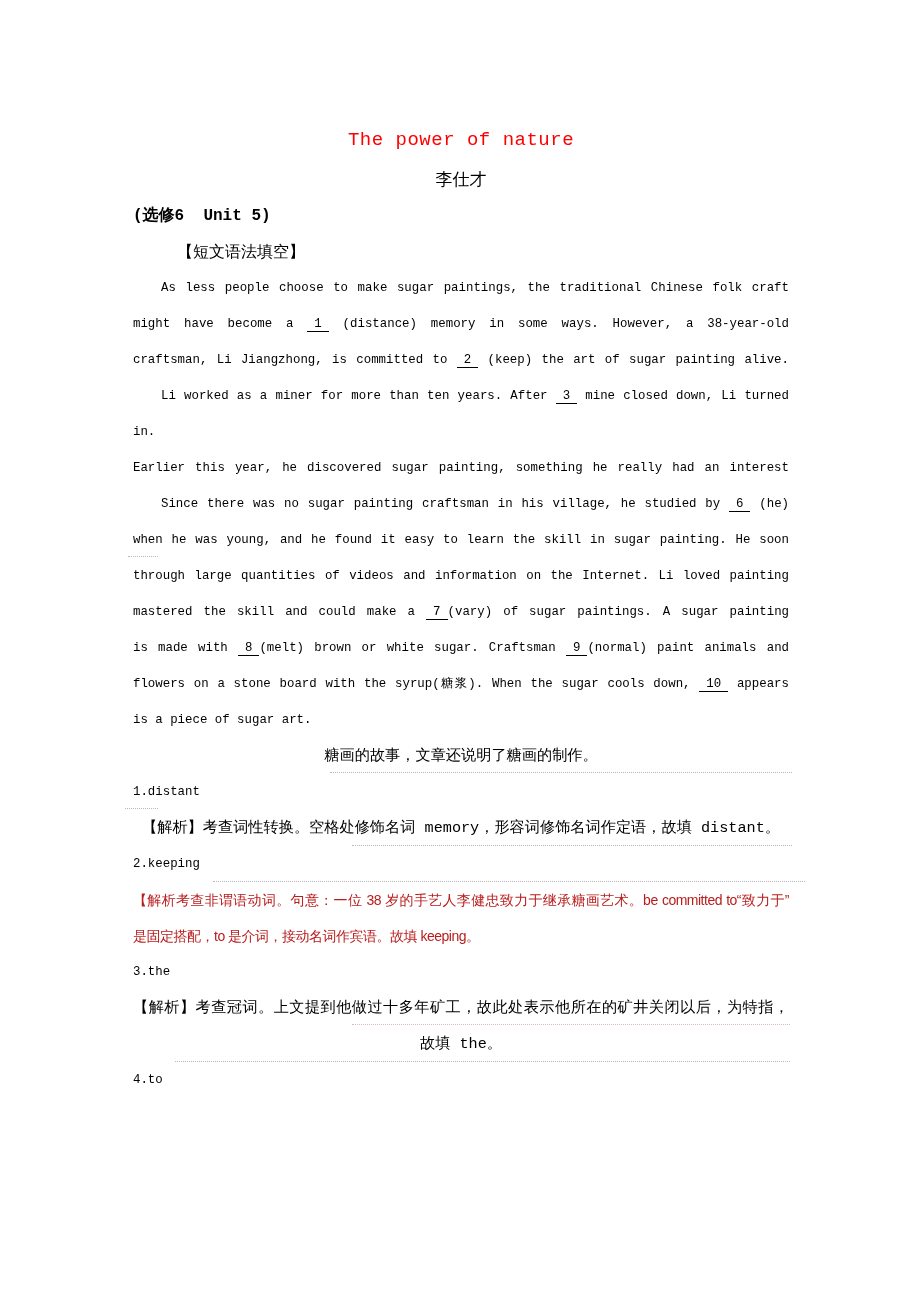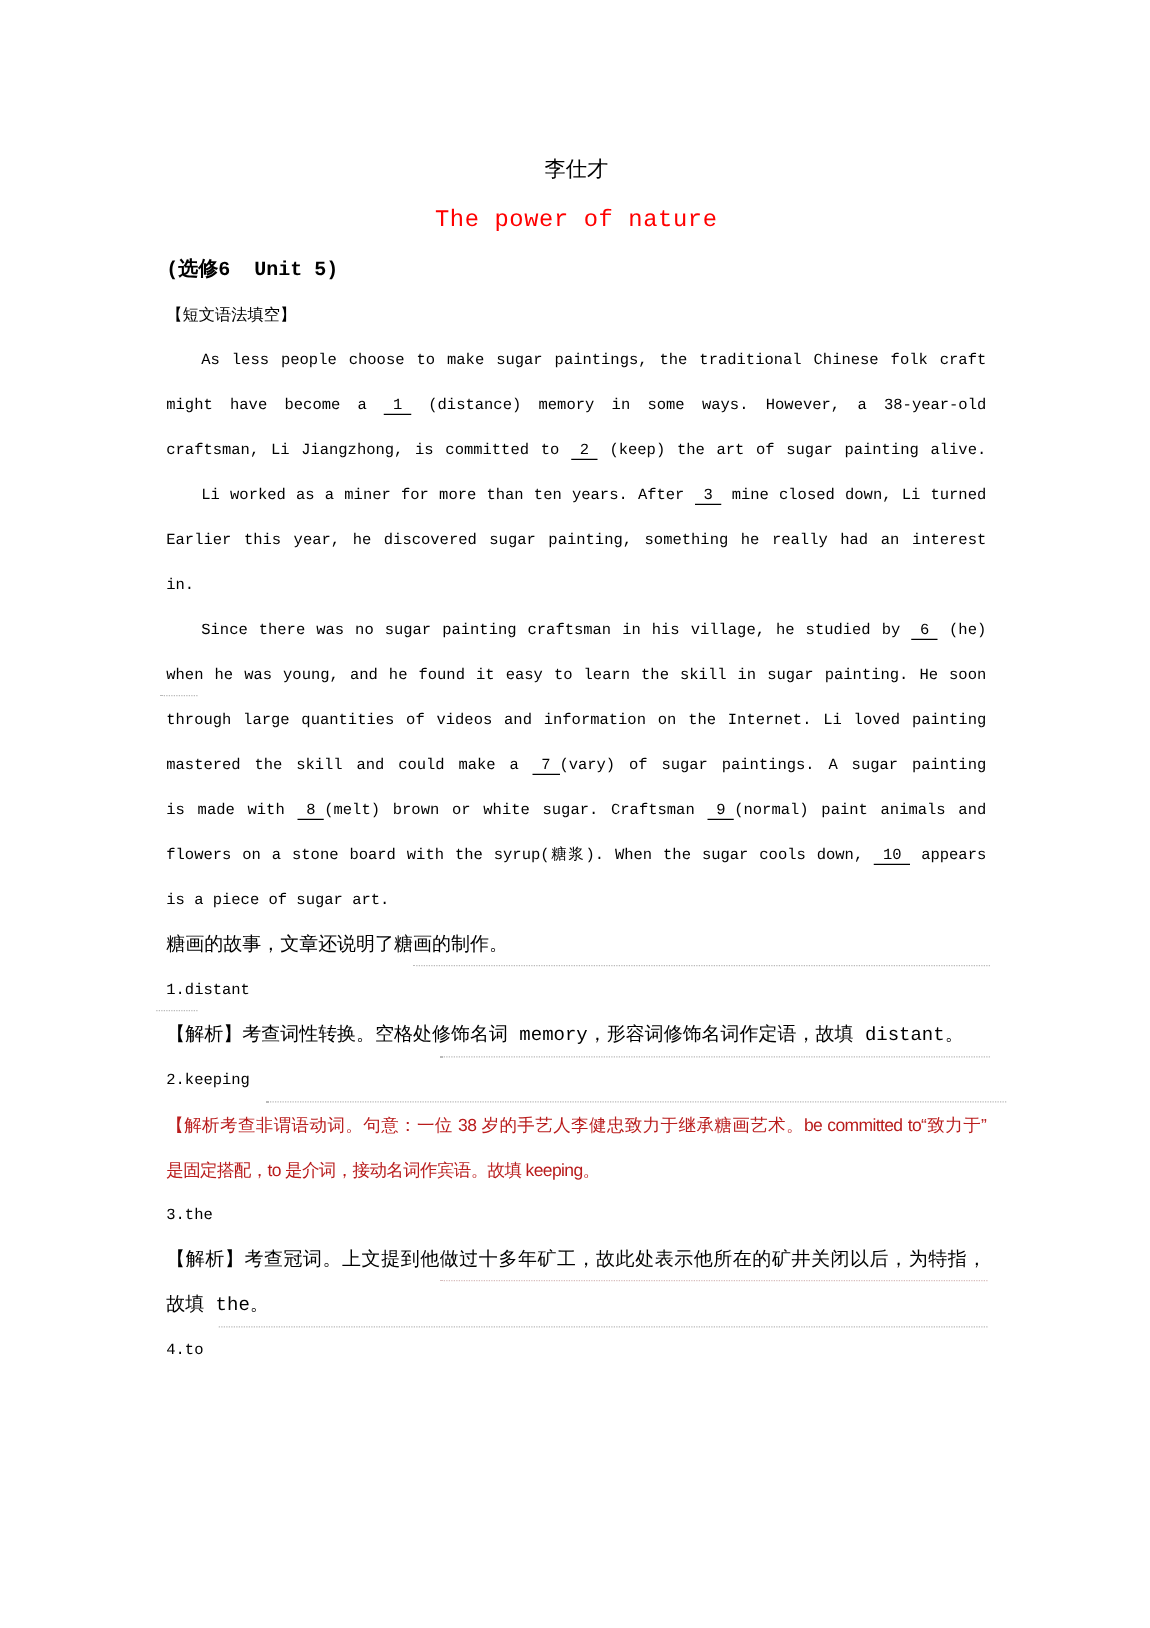--- a/index.html
+++ b/index.html
@@ -35,33 +35,34 @@
     font-size:17px;
     font-family:"Liberation Serif","DejaVu Serif",serif;
     white-space:pre;
   }
   .unit-heading{
     font-weight:bold;
     font-size:16px;
     white-space:pre;
   }
   .section-heading{
-    font-size:13px;
+    font-size:16px;
     font-family:Liberation Sans, sans-serif;
     white-space:pre;
+    margin-left:44px;
   }
 
   
   .en{font-size:12.4px;}
   .j{text-align:justify;text-align-last:justify;}
   .l{text-align:left;white-space:pre;}
   .ind{text-indent:28px;}
 
   
-  .cjk{font-size:15.2px;font-family:"Liberation Mono","DejaVu Sans Mono",monospace,sans-serif;}
+  .cjk{font-size:15.2px;font-family:"Liberation Mono","DejaVu Sans Mono",monospace,sans-serif;text-align:center;}
   .red{
     color:#b91c1c;
     font-size:14px;
     letter-spacing:-0.5px;
     font-family:"Liberation Sans","DejaVu Sans",sans-serif;
   }
 
   .blank{
     border-bottom:1px solid #000000;
     padding:0 7px;
@@ -74,32 +75,32 @@
     border-top:1px dotted #b9b9b9;
   }
   .dotline.reddish{border-top-color:#d8bdbd;}
 </style>
 </head>
 <body>
 
 <div class="page">
   <div class="content">
 
+    <div class="row trow doc-title">The power of nature</div>
     <div class="row author">李仕才</div>
-    <div class="row trow doc-title">The power of nature</div>
     <div class="row unit-heading">(选修6  Unit 5)</div>
     <div class="row section-heading">【短文语法填空】</div>
 
     <div class="row en j ind"><span>As less people choose to make sugar paintings, the traditional Chinese folk craft</span></div>
     <div class="row en j"><span>might have become a </span><span class="blank">1</span><span> (distance) memory in some ways. However, a 38-year-old</span></div>
     <div class="row en j"><span>craftsman, Li Jiangzhong, is committed to </span><span class="blank">2</span><span> (keep) the art of sugar painting alive.</span></div>
 
     <div class="row en j ind"><span>Li worked as a miner for more than ten years. After </span><span class="blank">3</span><span> mine closed down, Li turned</span></div>
+    <div class="row en l"><span>in.</span></div>
     <div class="row en j"><span>Earlier this year, he discovered sugar painting, something he really had an interest</span></div>
-    <div class="row en l"><span>in.</span></div>
 
     <div class="row en j ind"><span>Since there was no sugar painting craftsman in his village, he studied by </span><span class="blank">6</span><span> (he)</span></div>
     <div class="row en j"><span>when he was young, and he found it easy to learn the skill in sugar painting. He soon</span></div>
     <div class="row en j"><span>through large quantities of videos and information on the Internet. Li loved painting</span></div>
     <div class="row en j"><span>mastered the skill and could make a </span><span class="blank">7</span><span>(vary) of sugar paintings. A sugar painting</span></div>
     <div class="row en j"><span>is made with </span><span class="blank">8</span><span>(melt) brown or white sugar. Craftsman </span><span class="blank">9</span><span>(normal) paint animals and</span></div>
     <div class="row en j"><span>flowers on a stone board with the syrup(糖浆). When the sugar cools down, </span><span class="blank">10</span><span> appears</span></div>
     <div class="row en l"><span>is a piece of sugar art.</span></div>
 
     <div class="row cjk l"><span>糖画的故事，文章还说明了糖画的制作。</span></div>

